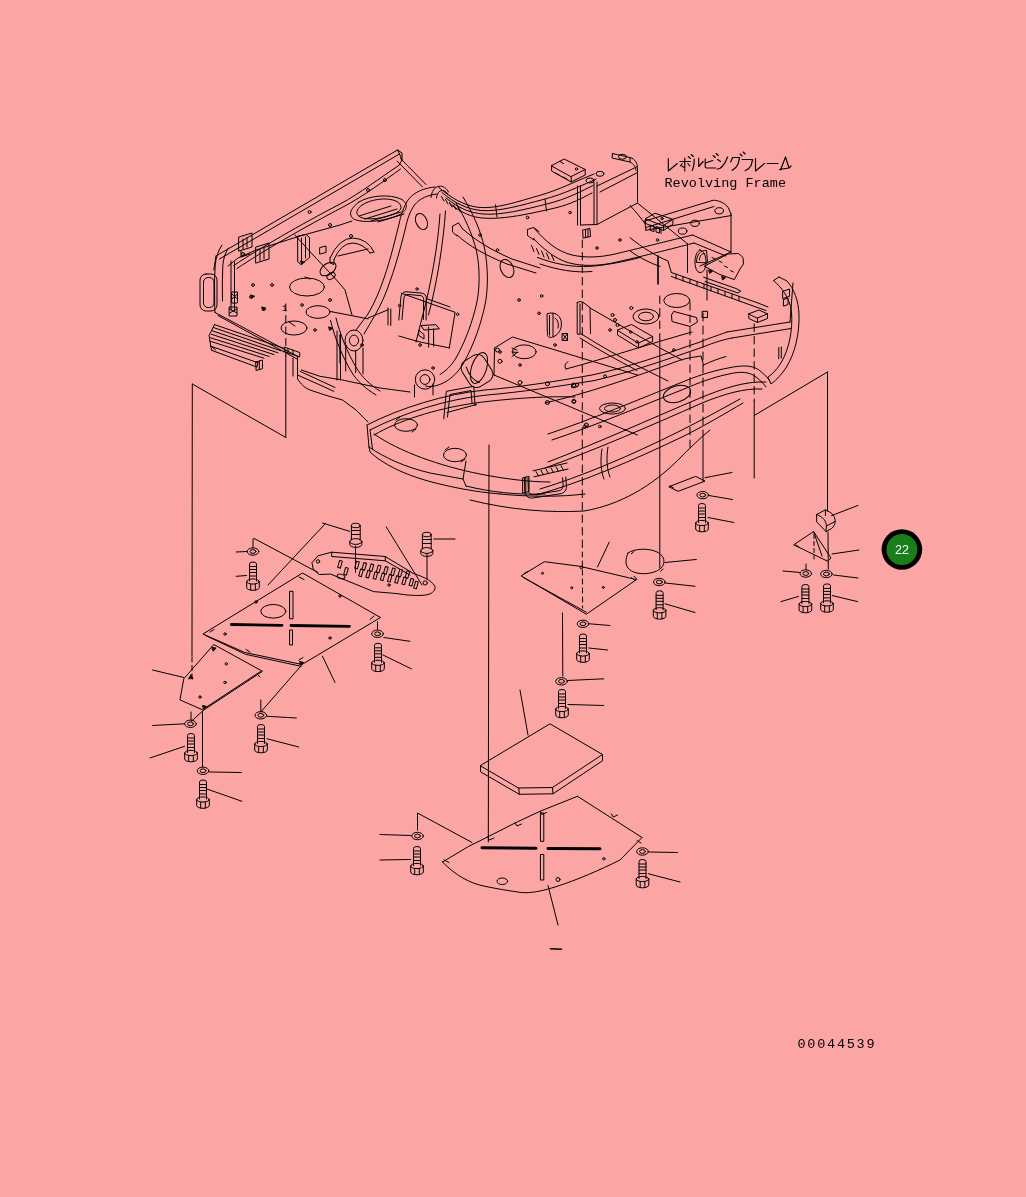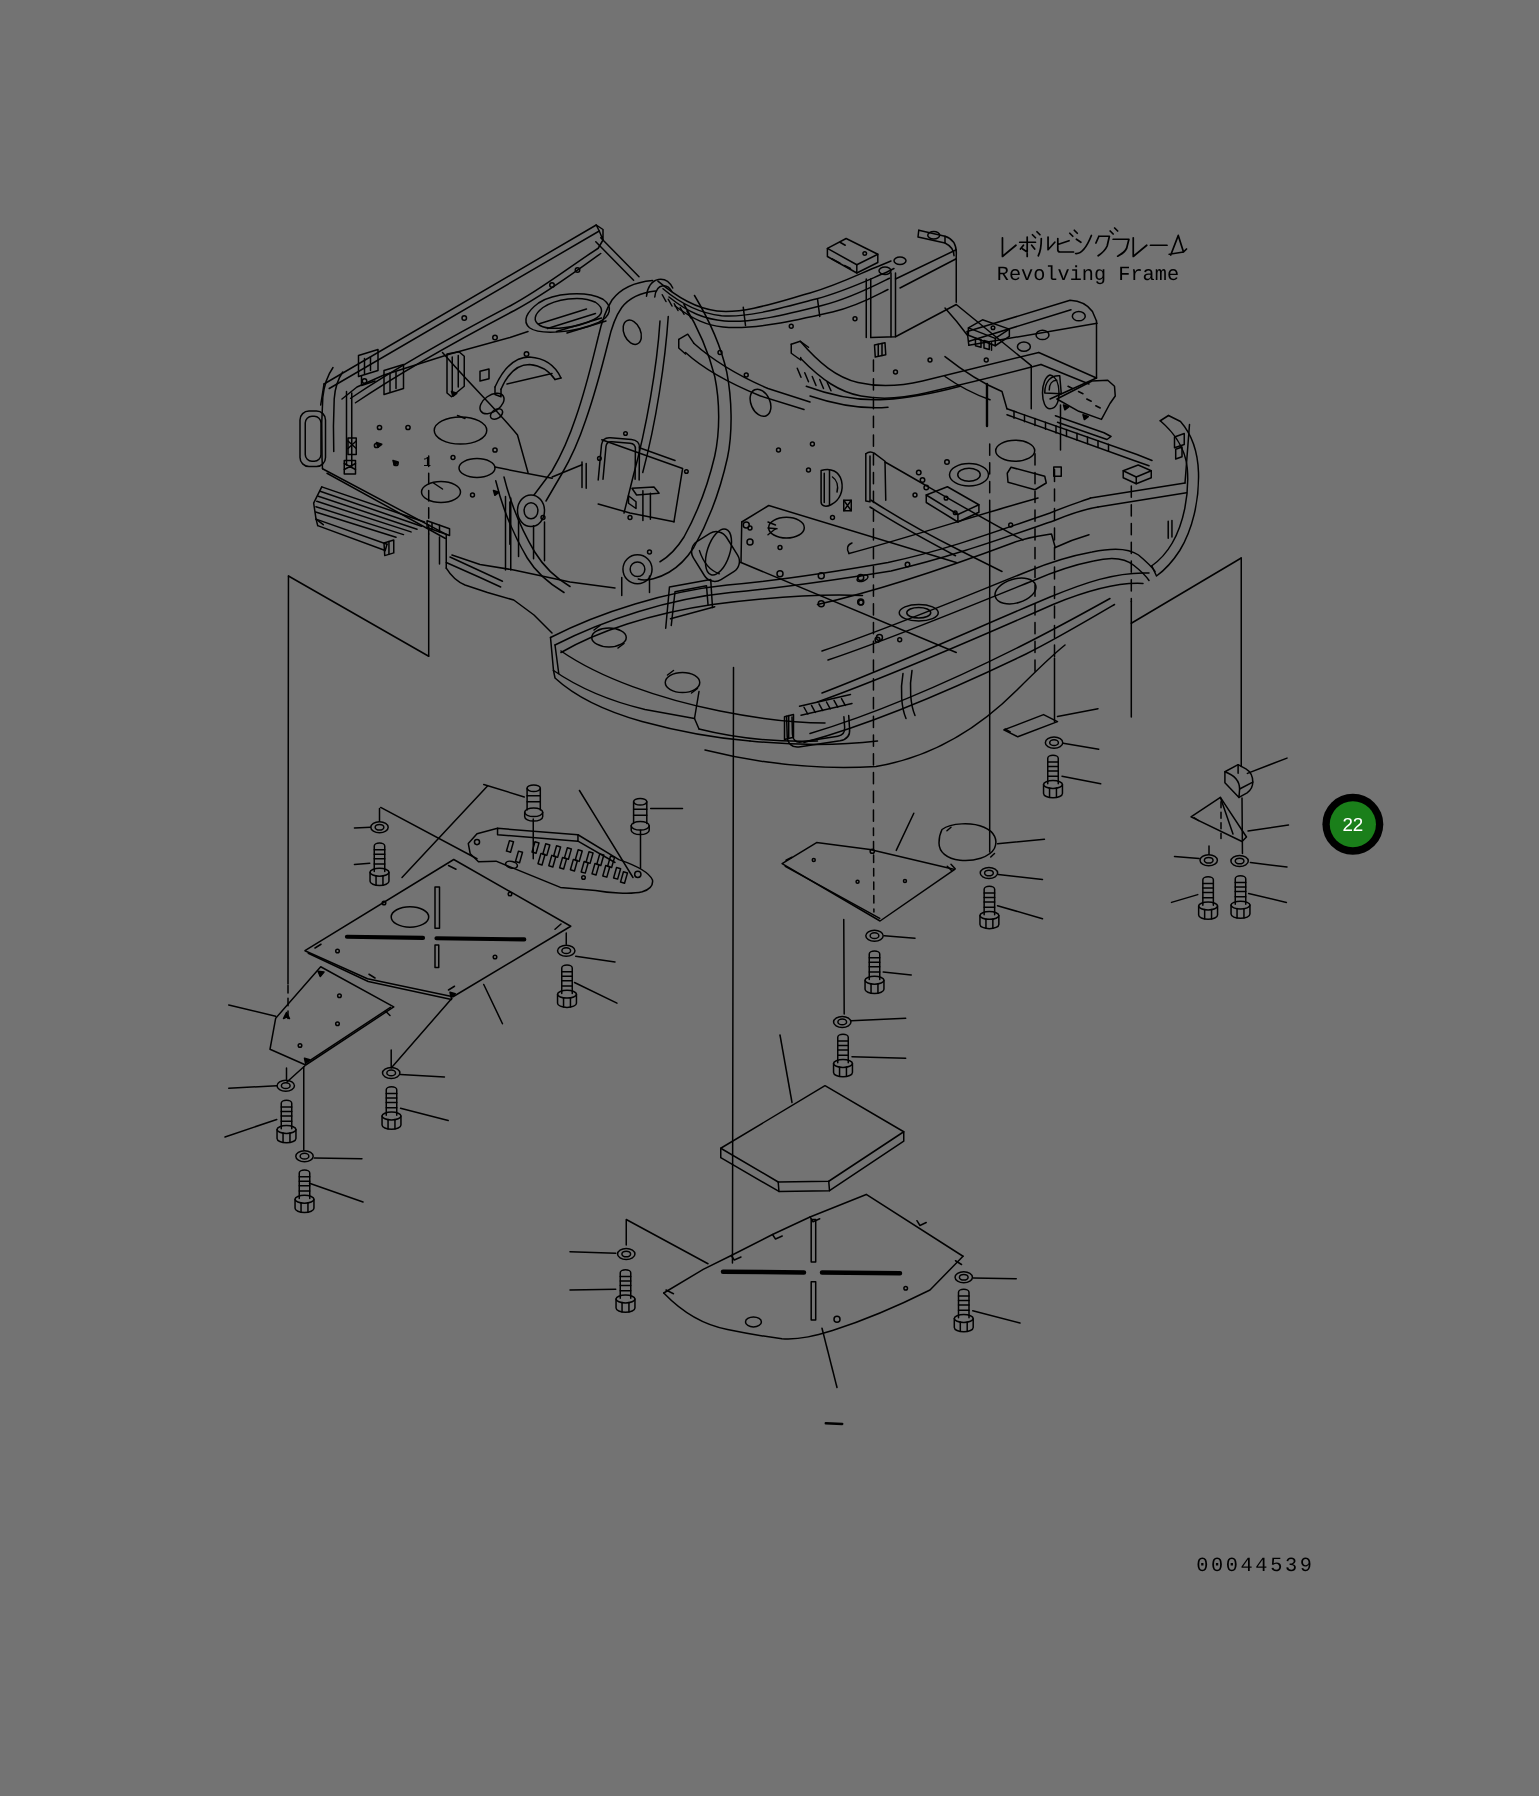--- a/index.html
+++ b/index.html
@@ -1,16 +1,16 @@
 <!DOCTYPE html>
 <html><head>
 <meta charset="utf-8">
 <style>
 html,body{margin:0;padding:0;background:#fff;}
-#page{position:relative;width:1026px;height:1197px;background:#737373;overflow:hidden;}
+#page{position:relative;width:1026px;height:1197px;background:#fca5a5;overflow:hidden;}
 svg{position:absolute;left:0;top:0;}
 .en{font-family:"Liberation Mono", monospace;font-size:13.5px;fill:#000;stroke:none;}
 </style>
 </head>
 <body>
 <div id="page">
 <svg width="1026" height="1197" viewBox="0 0 1026 1197" fill="none" stroke="#000" stroke-width="1" stroke-linecap="round" stroke-linejoin="round">
 <defs>
 <g id="washer">
  <ellipse cx="0" cy="0" rx="5.8" ry="3.7"></ellipse>

